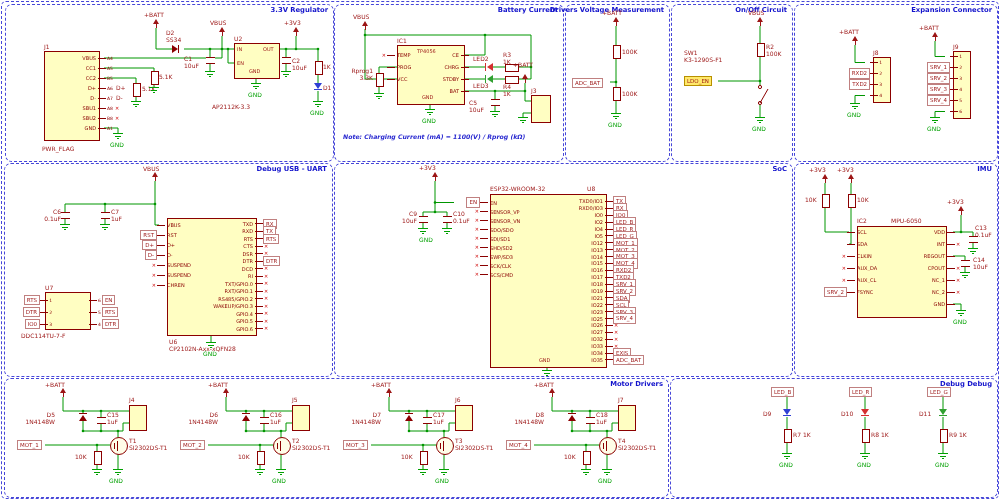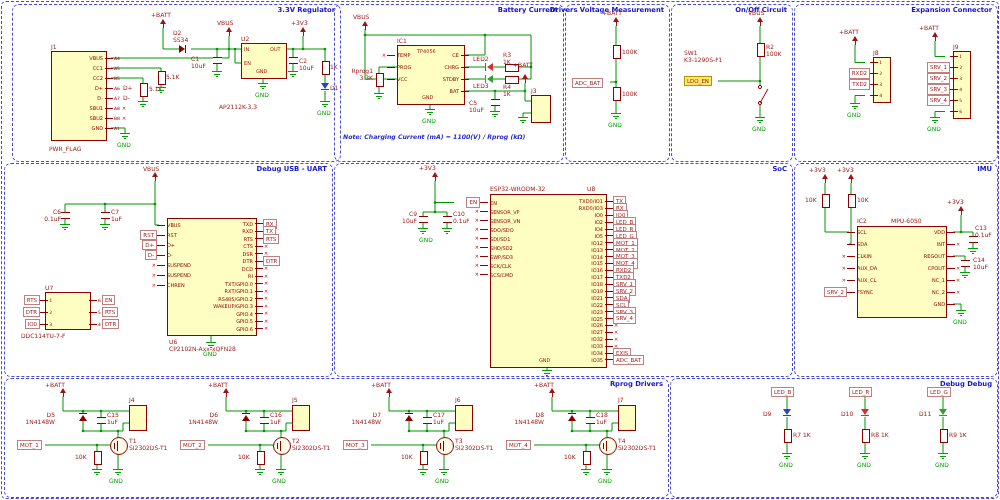--- a/index.html
+++ b/index.html
@@ -52,21 +52,21 @@
   .mblk{position:relative;width:163px;height:114px;flex:none}
   .ledrow{display:flex;gap:14px}
   .ledu{position:relative;width:64px;height:110px;flex:none}
 </style>
 </head>
 <body>
 
 <div class="sheet">
 <div class="outer"></div>
 
-<div class="sec" style="left:12px;top:4px;width:327px;height:156px">
+<div class="sec" style="left:5px;top:4px;width:327px;height:156px">
   <span class="title">3.3V Regulator</span>
   <svg class="w" width="327" height="156">
         <g stroke="#009600" fill="none" stroke-width="1">
     <polyline points="98,53 216,53 216,44"></polyline>
     <polyline points="98,63 148,63 148,66"></polyline>
           <polyline points="148,78 148,82"></polyline>
     <polyline points="98,73 130,73 130,78"></polyline>
           <polyline points="130,90 130,96"></polyline>
     <polyline points="98,123 112,123 112,128"></polyline>
     <polyline points="150,23 150,44 166,44"></polyline>
@@ -935,21 +935,21 @@
         <div class="prow">
           <span class="pname">IO35</span>
           <span class="stub"></span>
           <span class="glabel">ADC_BAT</span>
         </div>
       </div>
   <div class="gnd" style="left:207px;top:206px"></div>
 </div>
 
 <div class="sec" style="left:4px;top:378px;width:663px;height:118px">
-  <span class="title">Rprog Drivers</span>
+  <span class="title">Motor Drivers</span>
   <div class="mots a" style="left:6px;top:2px">
 
       <div class="mblk">
         <svg class="w" width="163" height="114">
             <g stroke="#009600" fill="none" stroke-width="1">
           <polyline points="52,16 52,30"></polyline>
               <polyline points="52,30 118,30"></polyline>
           <polyline points="118,42 112,42 112,50"></polyline>
           <polyline points="72,30 72,32"></polyline>
               <polyline points="72,40 72,50"></polyline>

